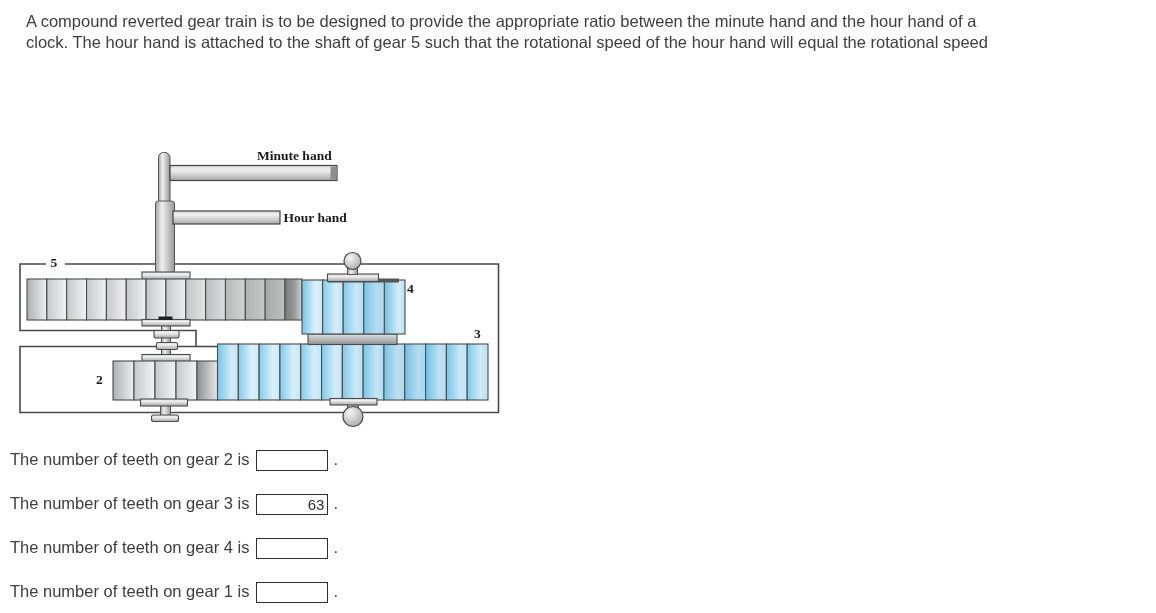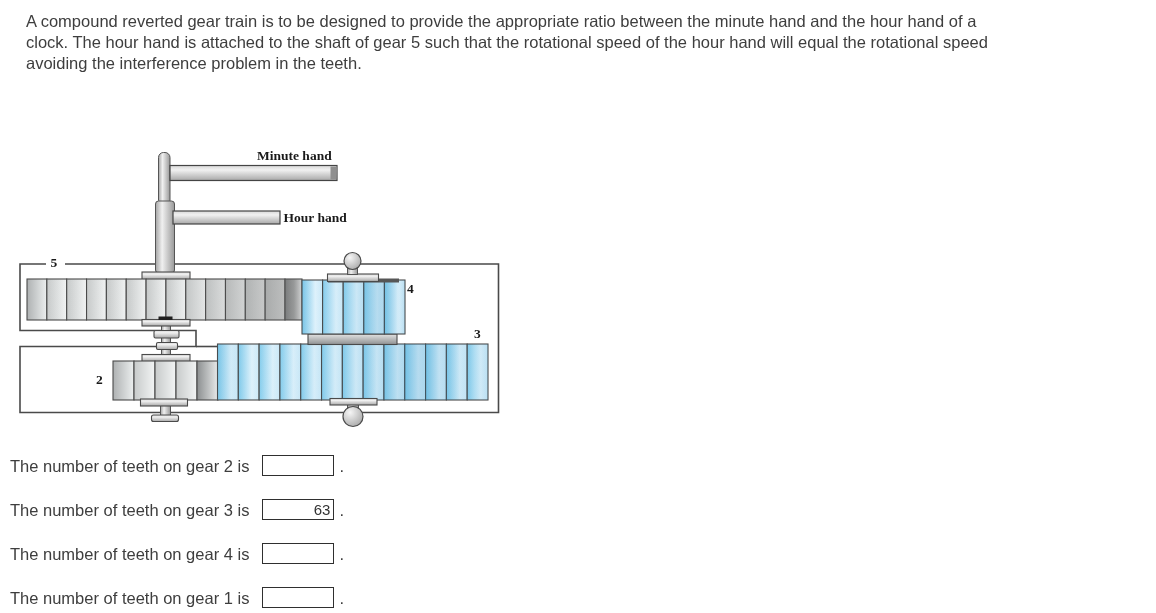--- a/index.html
+++ b/index.html
@@ -8,41 +8,40 @@
     font-family:"Liberation Sans","DejaVu Sans",sans-serif;
     -webkit-font-smoothing:antialiased;
   }
   .problem-text{
     position:absolute;left:26px;top:11px;
     font-size:16.5px;line-height:21.2px;color:#3e3e3e;
   }
   .problem-text .pline{white-space:nowrap;}
   .diagram-wrap{position:absolute;left:0;top:140px;width:520px;height:290px;}
   .questions{position:absolute;left:10px;top:450px;}
-  .q-row{display:flex;align-items:flex-end;height:26px;margin-bottom:18px;}
+  .q-row{display:flex;align-items:flex-start;height:26px;margin-bottom:18px;}
   .q-label{font-size:16.5px;color:#3e3e3e;white-space:nowrap;}
   .q-input{
-    width:64px;height:19px;margin-left:13px;
+    width:64px;height:19px;margin-left:7px;
     border:1.6px solid #2f2f2f;border-radius:0;background:#fff;
     font-family:"Liberation Sans","DejaVu Sans",sans-serif;
     font-size:15px;color:#333;text-align:right;padding:0 3px;outline:none;
   }
   .q-period{font-size:16.5px;color:#3e3e3e;margin-left:5px;}
   .diag-label{
     font-family:"Liberation Serif","DejaVu Serif",serif;
     font-weight:bold;font-size:13.5px;fill:#1a1a1a;
   }
 </style>
 </head>
 <body>
 
 <div class="problem-text">
   <div class="pline">A compound reverted gear train is to be designed to provide the appropriate ratio between the minute hand and the hour hand of a</div>
   <div class="pline">clock. The hour hand is attached to the shaft of gear 5 such that the rotational speed of the hour hand will equal the rotational speed</div>
-  <div class="pline">avoiding the interference problem in the teeth.</div>
 </div>
 
 <div class="diagram-wrap">
 <svg width="520" height="290" viewBox="0 0 520 290">
   <defs>
     <linearGradient id="segGray" x1="0" y1="0" x2="1" y2="0">
       <stop offset="0" stop-color="#c7caca"></stop>
           <stop offset="1" stop-color="#f2f4f4"></stop>
     </linearGradient>
     <linearGradient id="segGrayEnd" x1="0" y1="0" x2="1" y2="0">

